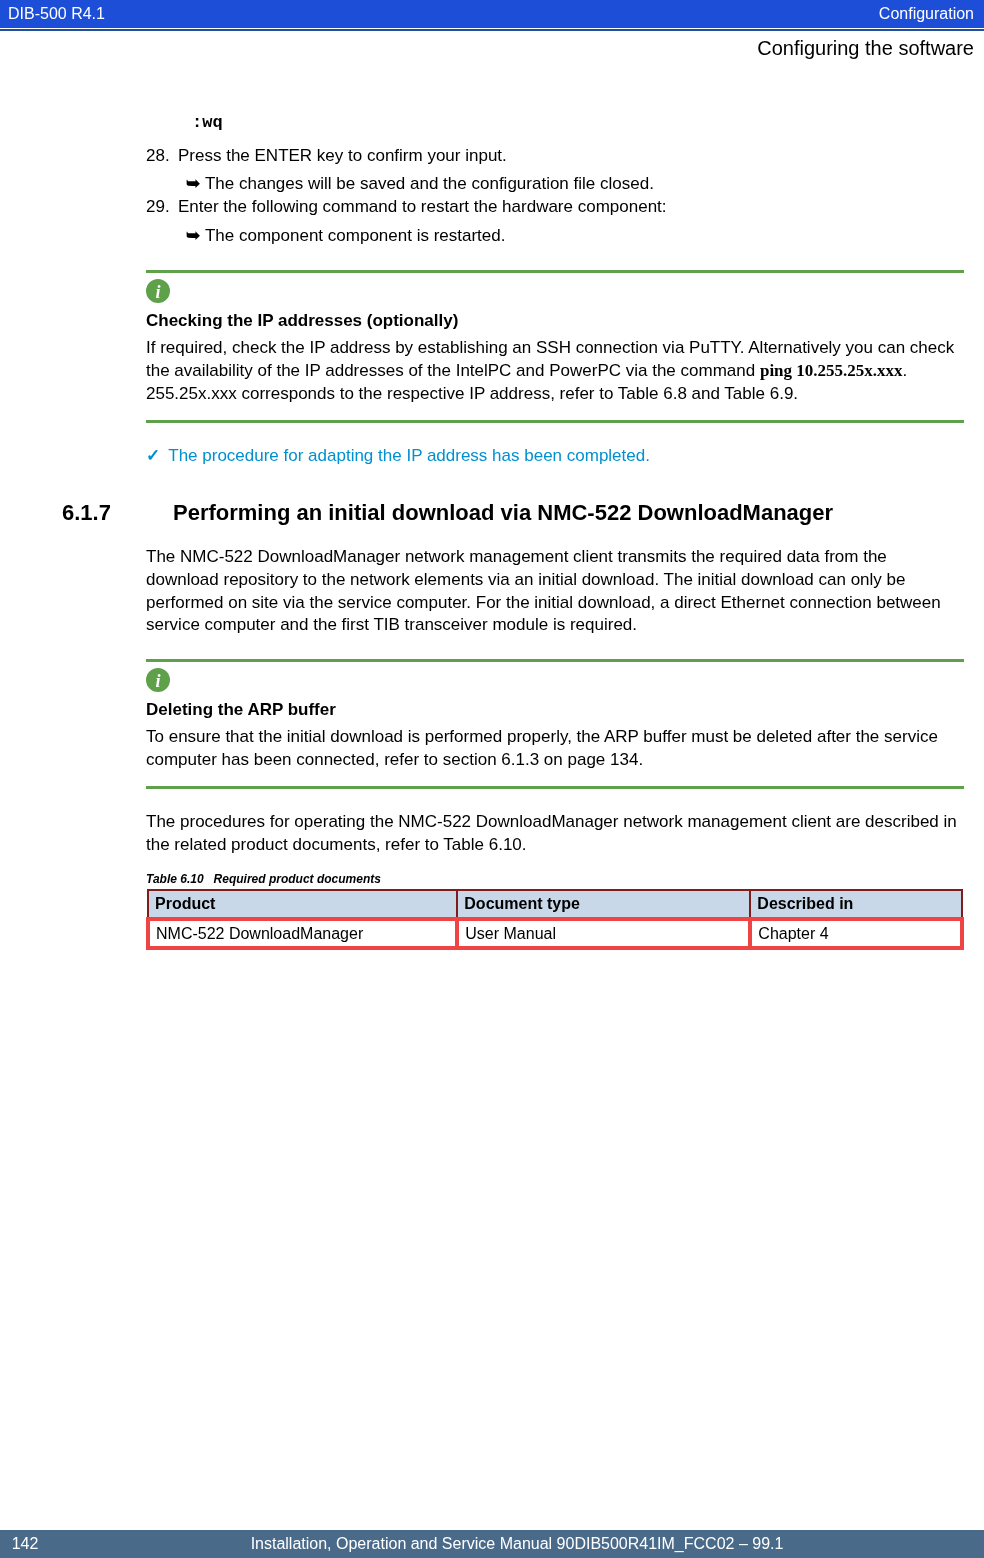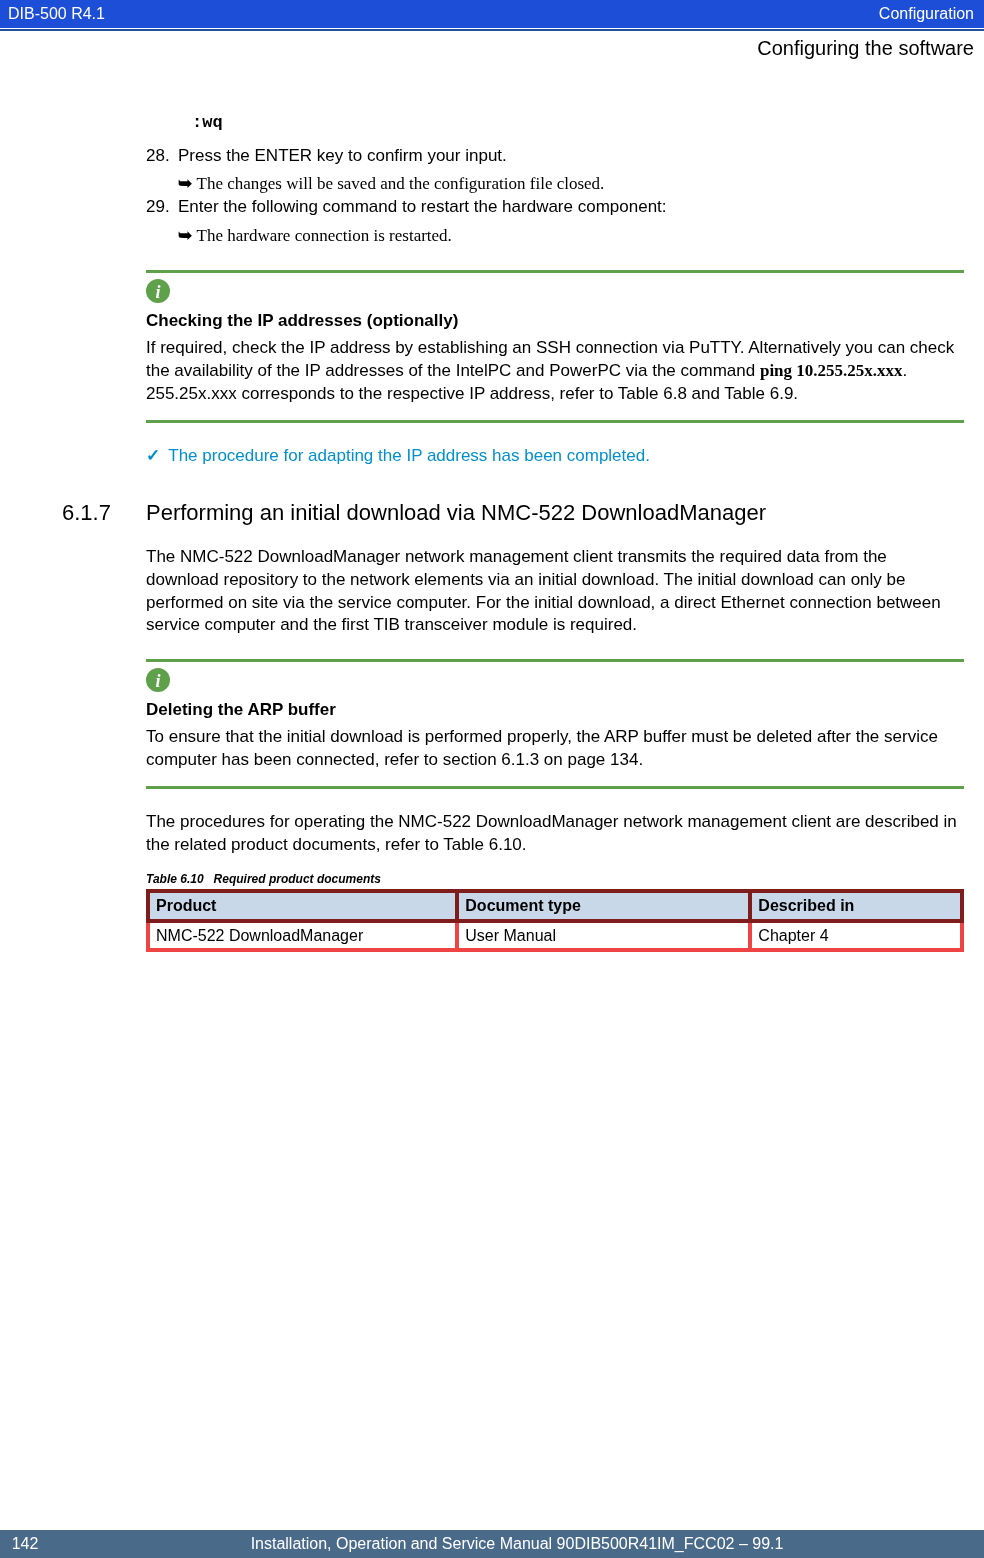--- a/index.html
+++ b/index.html
@@ -44,21 +44,21 @@
   .num {
     display: inline-block;
     width: 32px;
     vertical-align: top;
   }
   .step-body {
     display: inline-block;
     width: calc(100% - 36px);
     vertical-align: top;
   }
-  .arrow-line { margin-left: 32px; font-family: Liberation Serif, serif; }
+  .arrow-line { margin-left: 40px; }
   .arrow { font-weight: bold; }
   .code-inline { font-family: Liberation Serif, serif; font-weight: bold; }
   .green-rule {
     height: 3px;
     background: #5fa04a;
     margin: 22px 0 6px 0;
   }
   .green-rule-bottom {
     height: 3px;
     background: #5fa04a;
@@ -78,34 +78,35 @@
     text-align: center;
     line-height: 22px;
     margin-bottom: 7px;
     font-size: 18px;
   }
   .info-title { font-weight: bold; margin-bottom: 4px; }
   .check-line { margin: 18px 0 30px 0; color: #0090d0; }
   .check-mark { color: #0090d0; margin-right: 8px; font-weight: bold; }
   .section-heading {
     display: flex;
-    font-weight: normal;
+    font-weight: bold;
     font-size: 22px;
     margin: 30px 0 18px -84px;
+    gap: 27px;
   }
   .section-num { width: 84px; flex-shrink: 0; }
   .para { margin-bottom: 14px; }
   .table-caption { font-style: italic; font-weight: bold; font-size: 12px; margin: 6px 0 2px 0; }
   table { border-collapse: collapse; width: 100%; font-size: 16px; }
   th {
     background: #c8d8e8;
     text-align: left;
     font-weight: bold;
     padding: 2px 6px;
-    border: 4px solid #7f1d1d;
+    border: 2px solid #7f1d1d;
   }
   td { padding: 2px 6px; border: 4px solid #ef4444; }
   .col1 { width: 38%; }
   .col2 { width: 36%; }
   .col3 { width: 26%; }
   .footer-bar {
     position: absolute;
     bottom: 0;
     left: 0;
     width: 100%;
@@ -145,21 +146,21 @@
   <div class="arrow-line">
     <span class="arrow">➥ </span><span>The changes will be saved and the configuration file closed.</span>
   </div>
 
   <div class="step">
     <span class="num">29.</span><span class="step-body">Enter the following command to restart the hardware component:</span>
   </div>
 
 
   <div class="arrow-line">
-    <span class="arrow">➥ </span><span>The hardware connection is restarted.</span>
+    <span class="arrow">➥ </span><span>The component component is restarted.</span>
   </div>
 
   <div class="green-rule"></div>
   <div class="info-block">
     <div class="info-icon">i</div>
     <div class="info-title">Checking the IP addresses (optionally)</div>
     <div>
       <span>If required, check the IP address by establishing an SSH connection via PuTTY. Alternatively you can check the availability of the IP addresses of the IntelPC and PowerPC via the command </span><span class="code-inline">ping 10.255.25x.xxx</span><span>. 255.25x.xxx corresponds to the respective IP address, refer to Table 6.8 and Table 6.9.</span>
     </div>
   </div>

